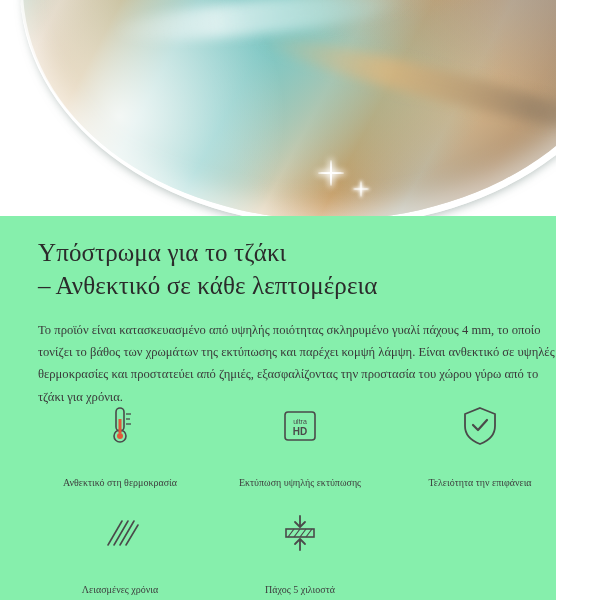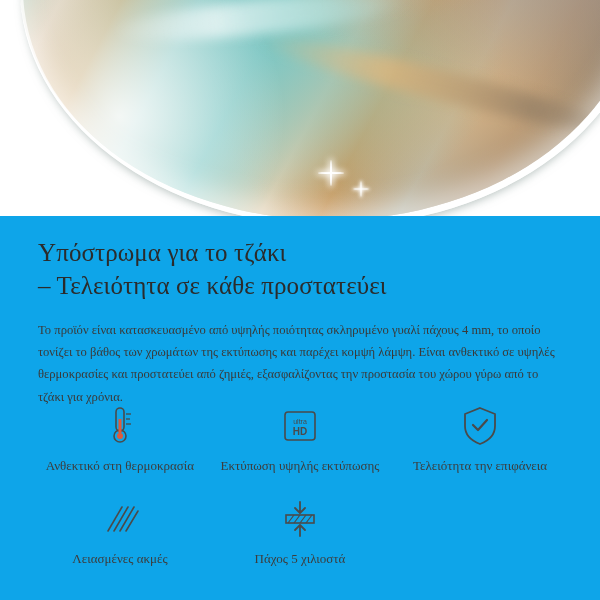--- a/index.html
+++ b/index.html
@@ -8,23 +8,23 @@
   }
   body {
     width: 600px;
     height: 600px;
     background: #ffffff;
     font-family: "Liberation Sans", sans-serif;
     overflow: hidden;
   }
   .page {
     position: relative;
-    width: 600px;
+    width: 556px;
     height: 600px;
-    background: #0ea5e9;
+    background: #86efac;
     overflow: hidden;
   }
 
   
   .hero {
     position: absolute;
     top: 0;
     left: 0;
     width: 600px;
     height: 216px;
@@ -140,23 +140,23 @@
     align-items: center;
     text-align: center;
   }
   .feature-icon {
     height: 44px;
     display: flex;
     align-items: center;
     justify-content: center;
   }
   .feature-label {
-    margin-top: 10px;
+    margin-top: 28px;
     font-family: "Liberation Serif", serif;
-    font-size: 13px;
+    font-size: 10px;
     color: #3d3d3d;
     line-height: 1.3;
   }
   svg { display: block; }
 </style>
 </head>
 <body>
 
 <div class="page">
 
@@ -168,21 +168,21 @@
 
     </div>
     <div class="hero-edge"></div>
     <div class="sparkle sp1"></div>
     <div class="sparkle sp2"></div>
   </div>
 
   <div class="content">
     <h1 class="headline">
       <span>Υπόστρωμα για το τζάκι</span>
-      <span class="line2">– Τελειότητα σε κάθε προστατεύει</span>
+      <span class="line2">– Ανθεκτικό σε κάθε λεπτομέρεια</span>
     </h1>
     <p class="paragraph">Το προϊόν είναι κατασκευασμένο από υψηλής ποιότητας σκληρυμένο γυαλί πάχους 4 mm, το οποίο τονίζει το βάθος των χρωμάτων της εκτύπωσης και παρέχει κομψή λάμψη. Είναι ανθεκτικό σε υψηλές θερμοκρασίες και προστατεύει από ζημιές, εξασφαλίζοντας την προστασία του χώρου γύρω από το τζάκι για χρόνια.</p>
   </div>
 
   <div class="features">
 
     <div class="feature">
       <div class="feature-icon">
         <svg width="34" height="42" viewBox="0 0 34 42">
           <rect x="13" y="3" width="8" height="23" rx="4" fill="none" stroke="#4a4a4a" stroke-width="1.6"></rect>
@@ -221,21 +221,21 @@
 
     <div class="feature">
       <div class="feature-icon">
         <svg width="40" height="36" viewBox="0 0 40 36">
           <path d="M8 30 L22 6" stroke="#4a4a4a" stroke-width="1.6" stroke-linecap="round"></path>
           <path d="M14 30 L28 6" stroke="#4a4a4a" stroke-width="1.6" stroke-linecap="round"></path>
           <path d="M20 30 L34 6" stroke="#4a4a4a" stroke-width="1.6" stroke-linecap="round"></path>
           <path d="M26 30 L38 10" stroke="#4a4a4a" stroke-width="1.6" stroke-linecap="round"></path>
         </svg>
       </div>
-      <div class="feature-label">Λειασμένες ακμές</div>
+      <div class="feature-label">Λειασμένες χρόνια</div>
     </div>
 
     <div class="feature">
       <div class="feature-icon">
         <svg width="44" height="40" viewBox="0 0 44 40">
           <path d="M22 3 V13 M17 9 L22 14 L27 9" fill="none" stroke="#4a4a4a" stroke-width="1.8" stroke-linecap="round" stroke-linejoin="round"></path>
           <rect x="8" y="16" width="28" height="8" fill="none" stroke="#4a4a4a" stroke-width="1.6"></rect>
           <path d="M10 24 L16 16 M16 24 L22 16 M22 24 L28 16 M28 24 L34 16" stroke="#4a4a4a" stroke-width="1.2"></path>
           <path d="M22 37 V27 M17 31 L22 26 L27 31" fill="none" stroke="#4a4a4a" stroke-width="1.8" stroke-linecap="round" stroke-linejoin="round"></path>
         </svg>

